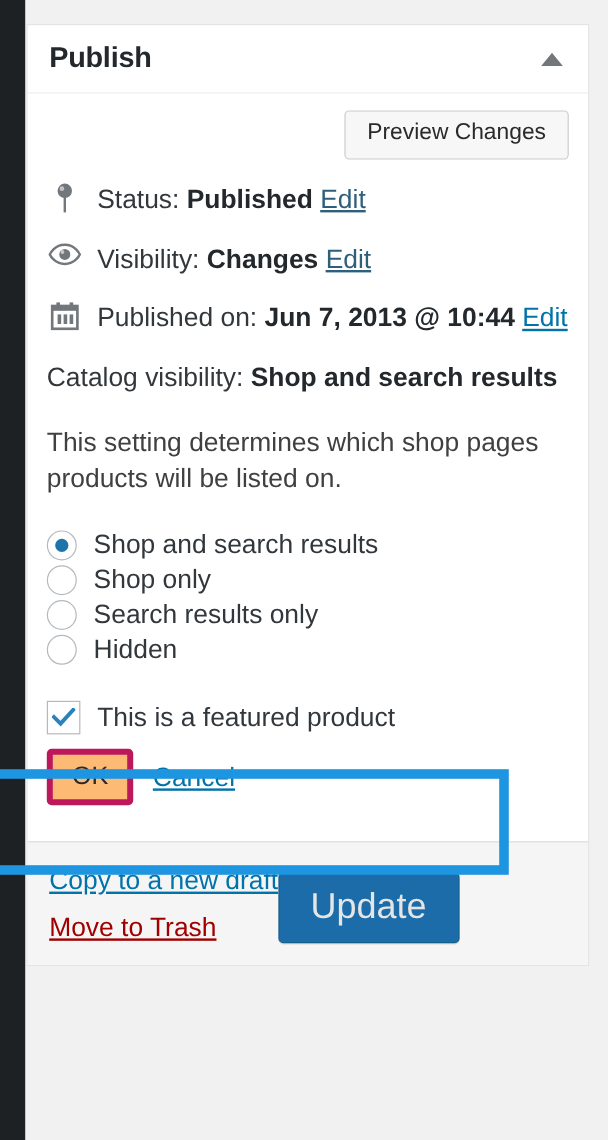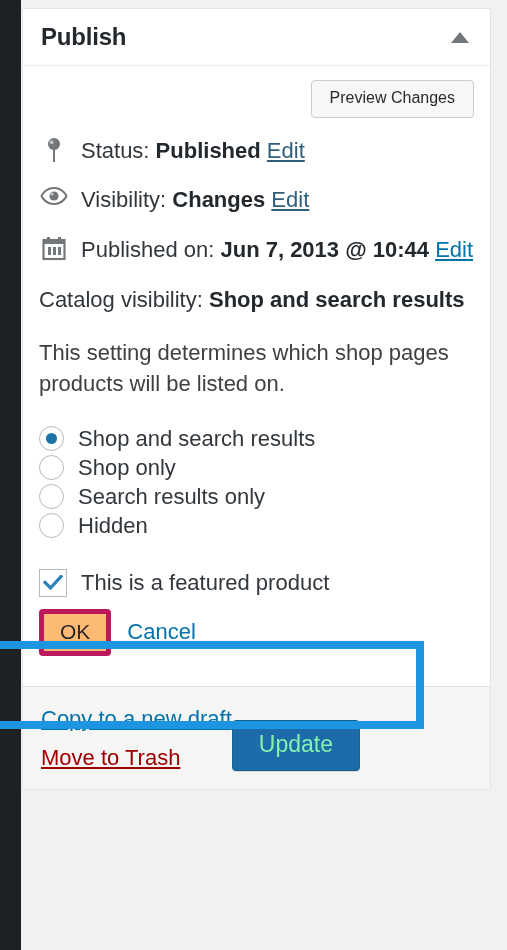--- a/index.html
+++ b/index.html
@@ -26,21 +26,21 @@
     position: absolute;
     left: 0; top: 0;
     width: 21px; height: 950px;
     background: #1d2124;
   }
 
   
   #publish-panel {
     position: absolute;
     left: 22px;
-    top: 8px;
+    top: 20px;
     width: 469px;
     background: #ffffff;
     border: 1px solid #e2e4e7;
     box-sizing: border-box;
   }
 
   .panel-header {
     height: 57px;
     border-bottom: 1px solid #eeeeee;
     display: flex;
@@ -77,21 +77,21 @@
   .preview-row {
     display: flex;
     justify-content: flex-end;
     margin-bottom: 18px;
   }
   .btn-secondary {
     background: #f7f7f7;
     border: 1px solid #cccccc;
     border-radius: 4px;
     color: #2a2a2a;
-    font-size: 16px;
+    font-size: 19px;
     font-family: "Liberation Sans", sans-serif;
     padding: 8px 18px 10px 18px;
     cursor: pointer;
     line-height: 1.1;
   }
 
   
   .status-row {
     display: flex;
     align-items: flex-start;
@@ -231,22 +231,22 @@
     display: flex;
     flex-direction: column;
     gap: 13px;
     padding-top: 3px;
   }
   .footer-links a { font-size: 22px; }
   .btn-primary {
     background: #1b6ca8;
     border: 1px solid #15618f;
     border-radius: 4px;
-    color: #86efac;
-    font-size: 23px;
+    color: #e5e5e5;
+    font-size: 30px;
     font-family: "Liberation Sans", sans-serif;
     padding: 11px 26px 13px 26px;
     cursor: pointer;
     align-self: flex-end;
     line-height: 1.1;
     box-shadow: 0 1px 0 rgba(0,0,0,0.12);
   }
 
   
   #highlight-box {

